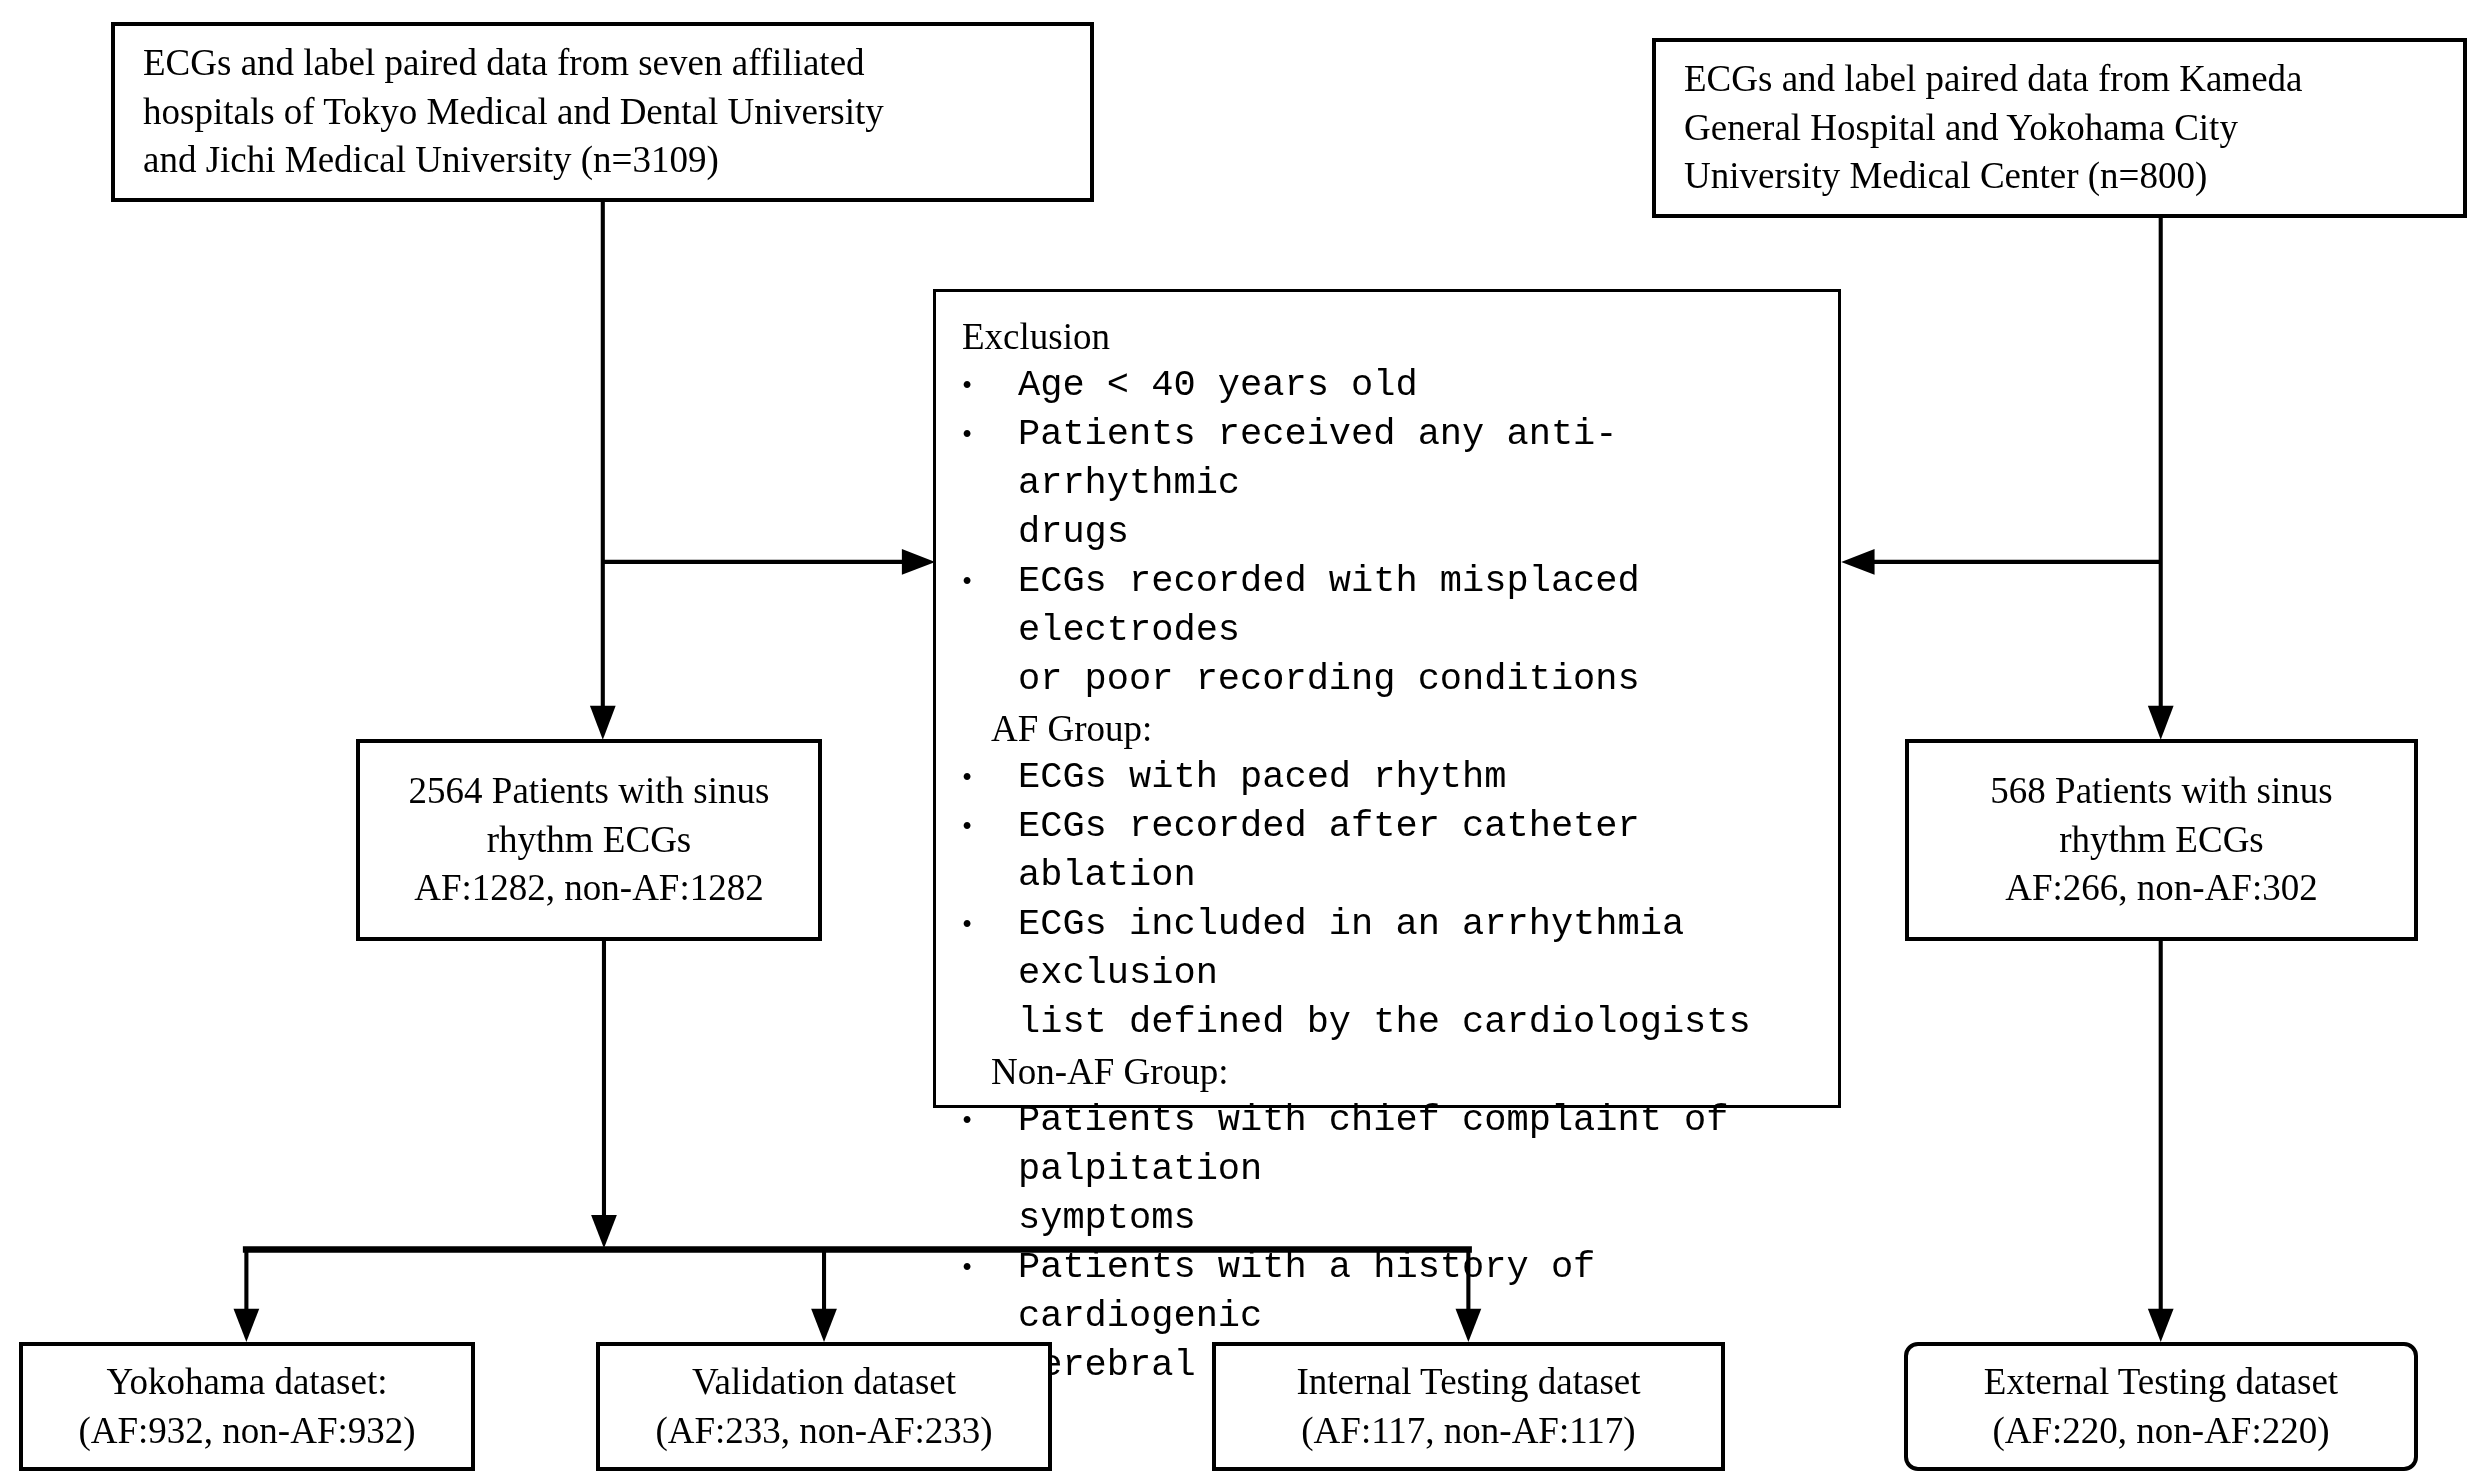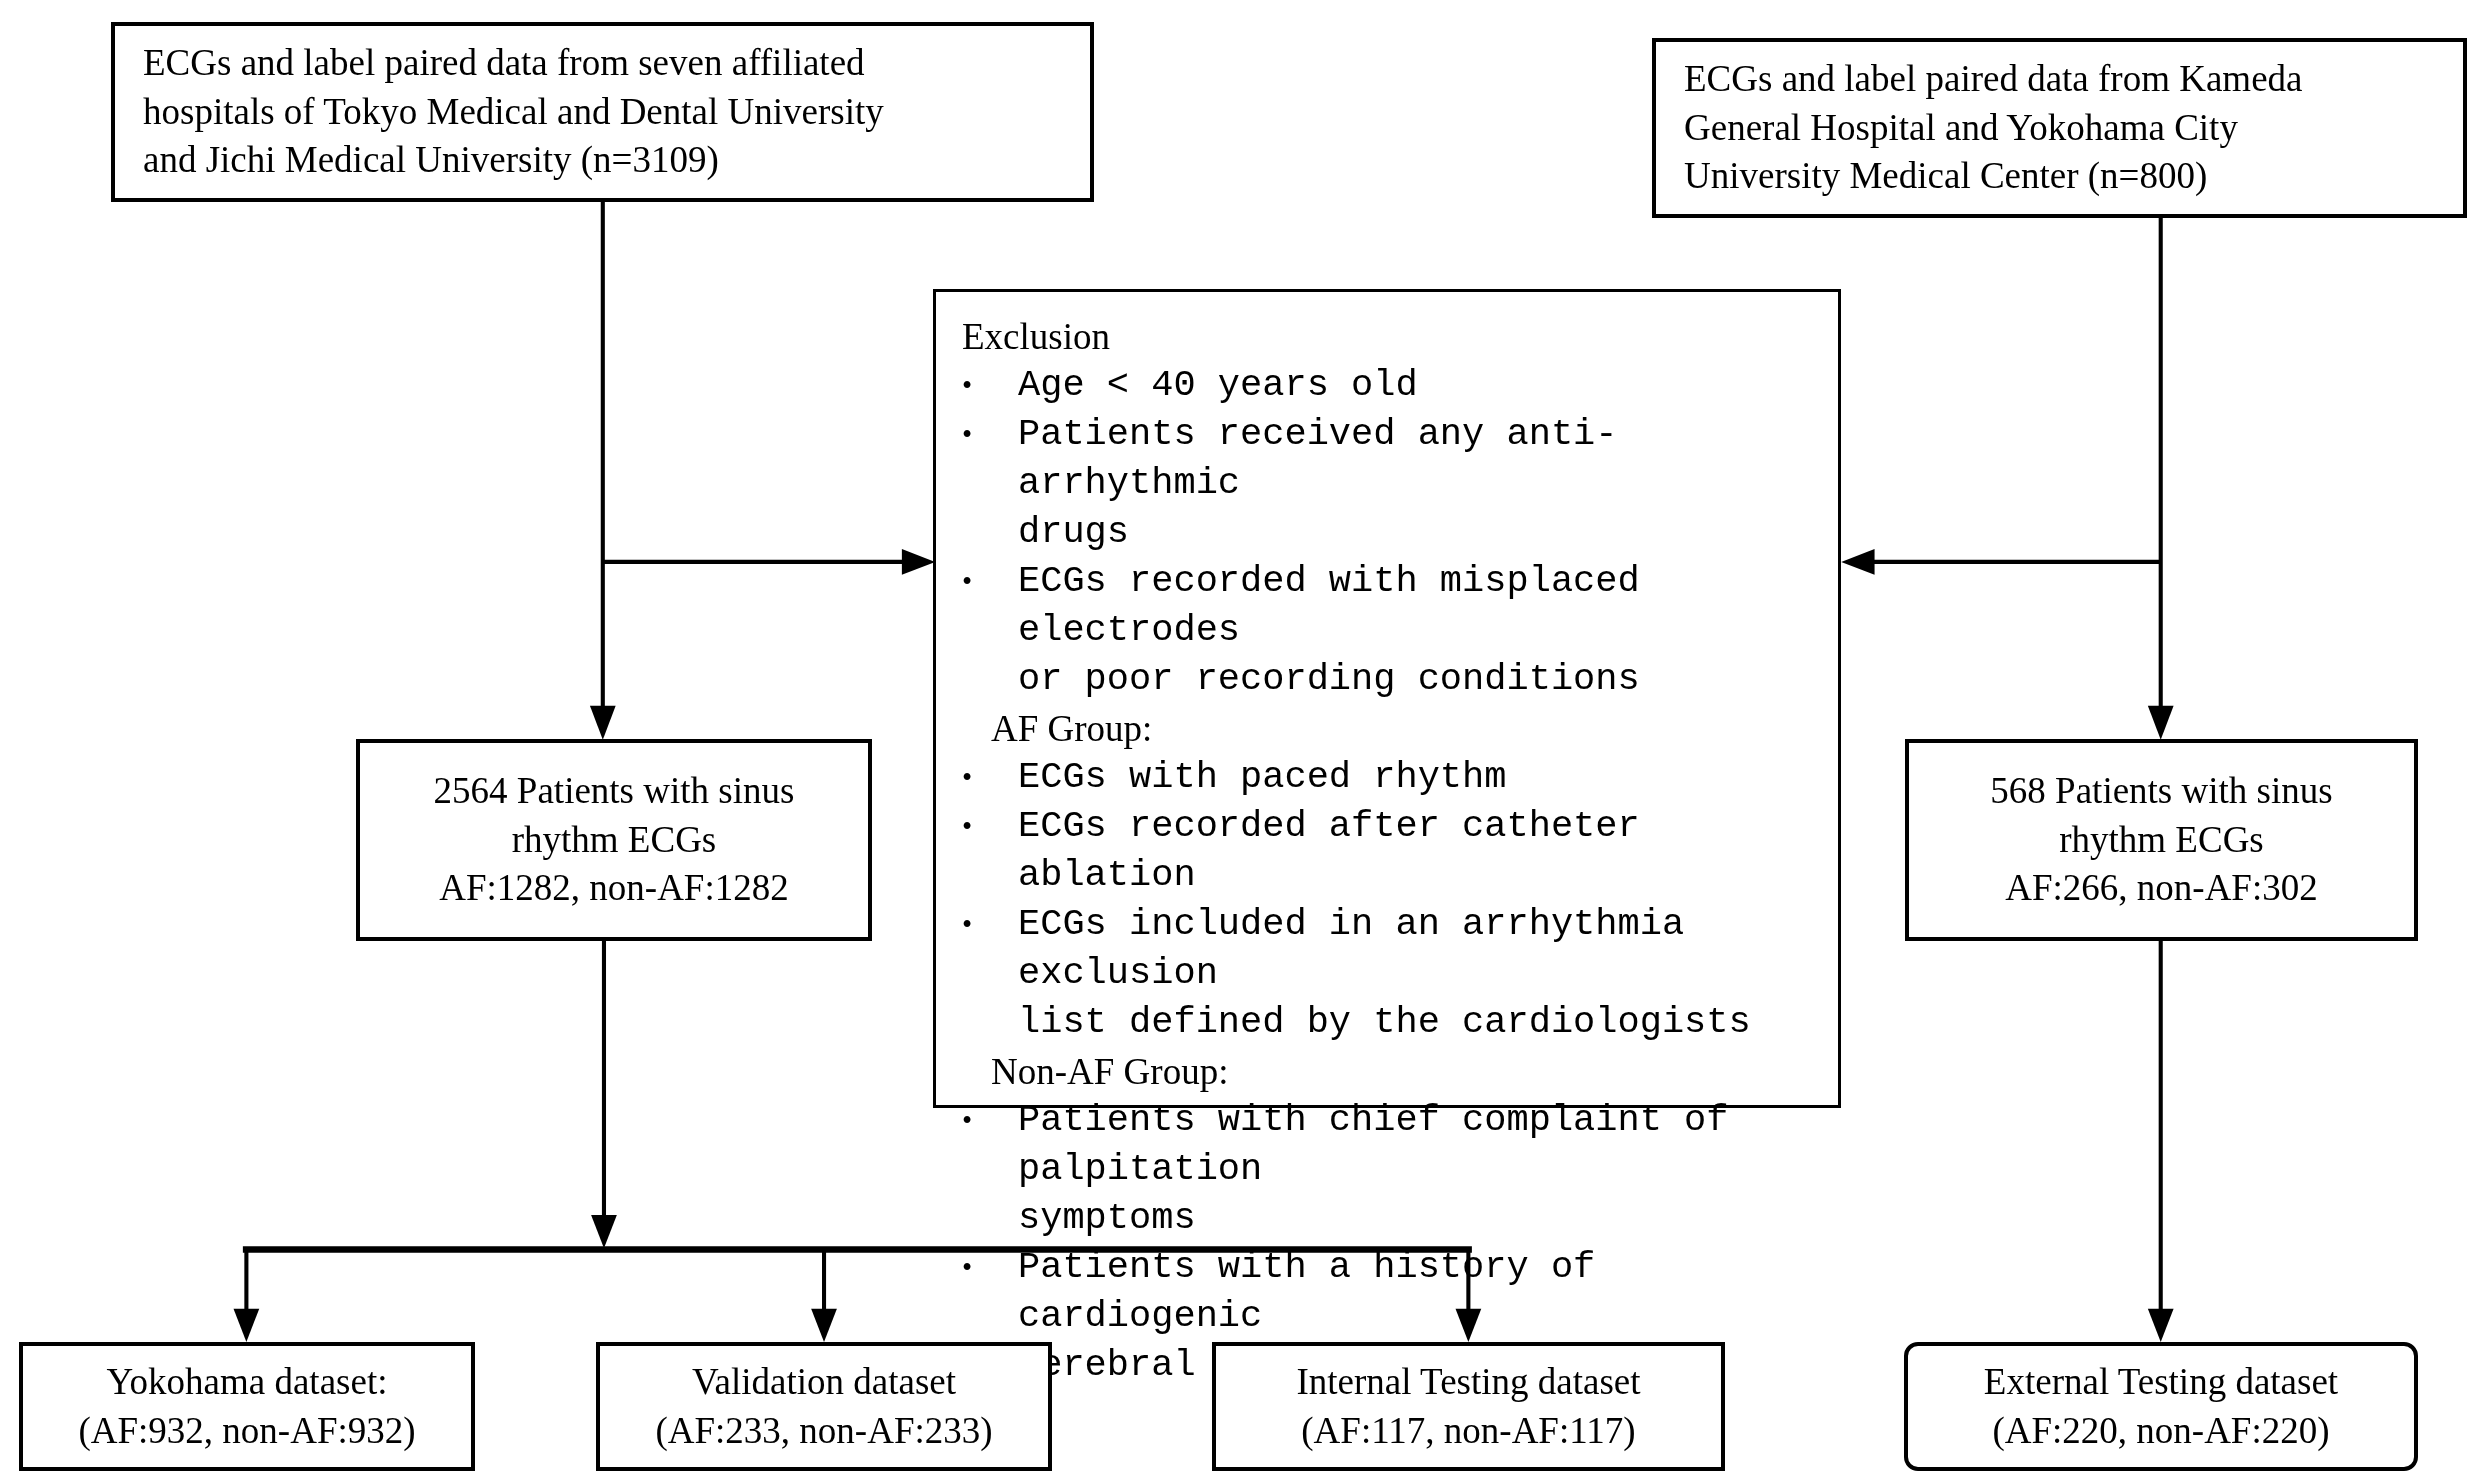--- a/index.html
+++ b/index.html
@@ -47,21 +47,21 @@
   
   .n-source-left  { left: 111px;  top: 22px;   width: 983px; height: 180px; }
   .n-source-right { left: 1652px; top: 22px;   width: 815px; height: 180px; margin-top: 16px; }
   .n-exclusion {
     left: 933px; top: 289px; width: 908px; height: 819px;
     border-width: 3.5px;
     display: block;
     padding: 20px 18px 0 26px;
     line-height: 49px;
   }
-  .n-sinus-left   { left: 356px;  top: 739px; width: 516px;  height: 202px; }
+  .n-sinus-left   { left: 356px;  top: 739px; width: 466px;  height: 202px; }
   .n-sinus-right  { left: 1905px; top: 739px; width: 513px;  height: 202px; }
   .n-training     { left: 19px;   top: 1342px; width: 456px;  height: 129px; }
   .n-validation   { left: 596px; top: 1342px; width: 456px;  height: 129px; }
   .n-internal     { left: 1212px; top: 1342px; width: 513px;  height: 129px; }
   .n-external     { left: 1904px; top: 1342px; width: 514px;  height: 129px; border-radius: 14px; }
   
   .ex-title { margin: 0; }
   .ex-row { display: flex; }
   .ex-marker {
     flex: 0 0 56px;

